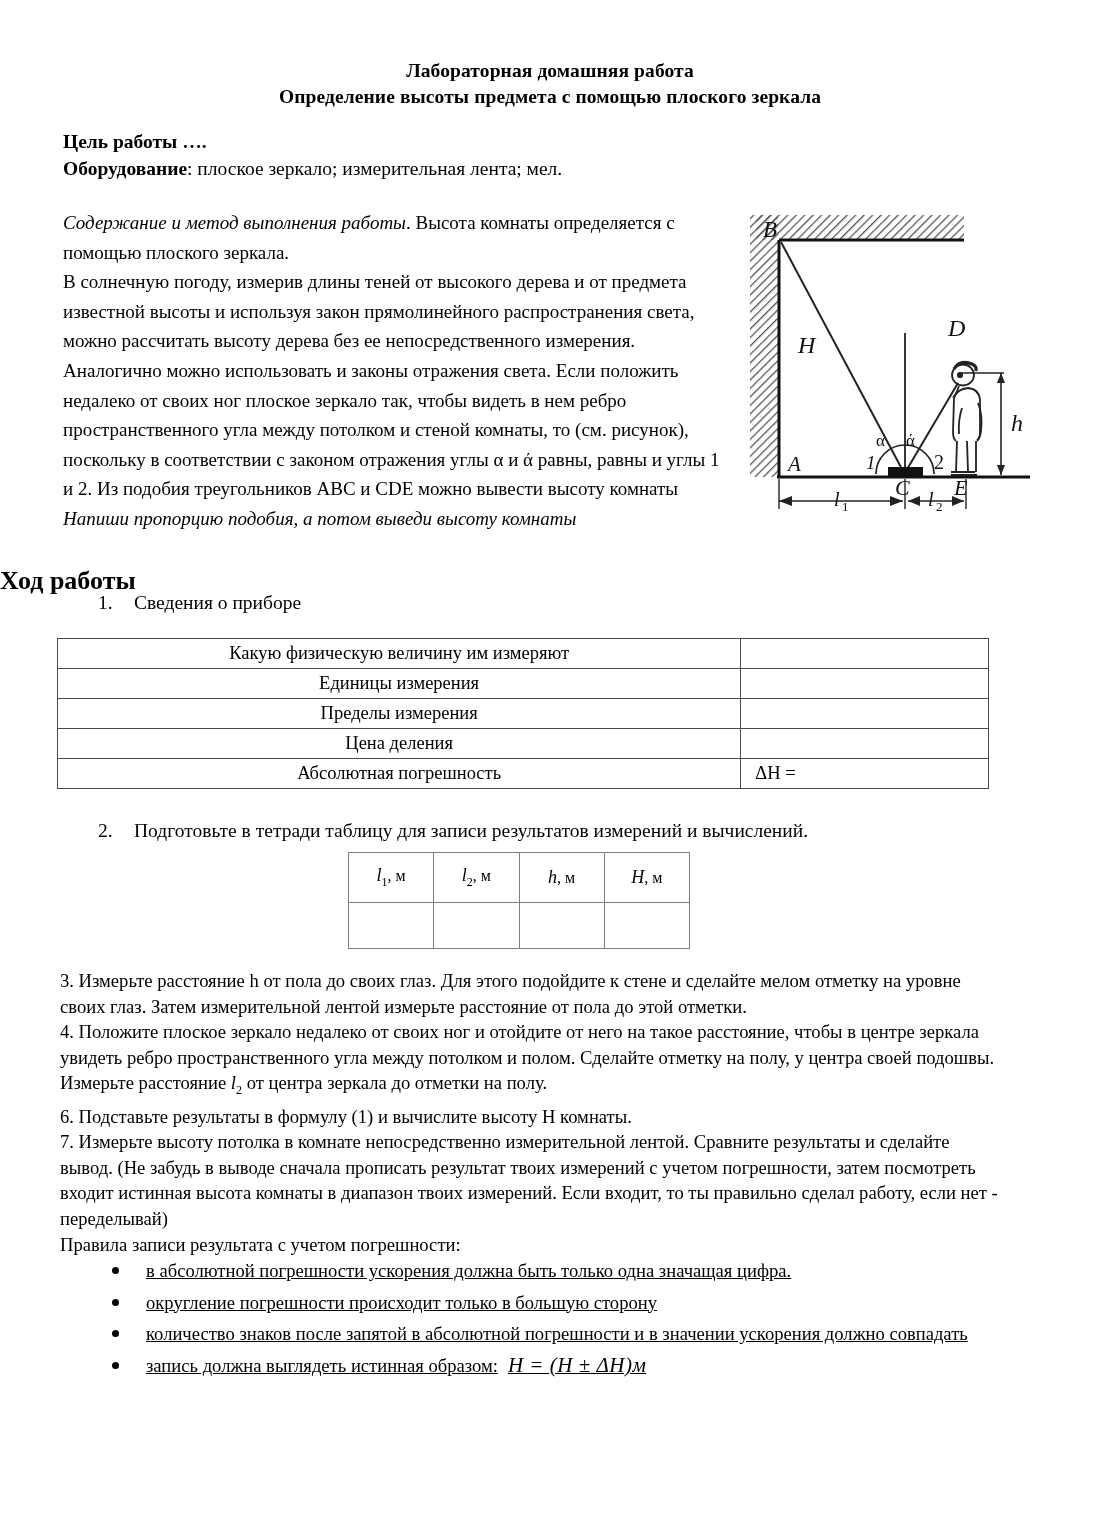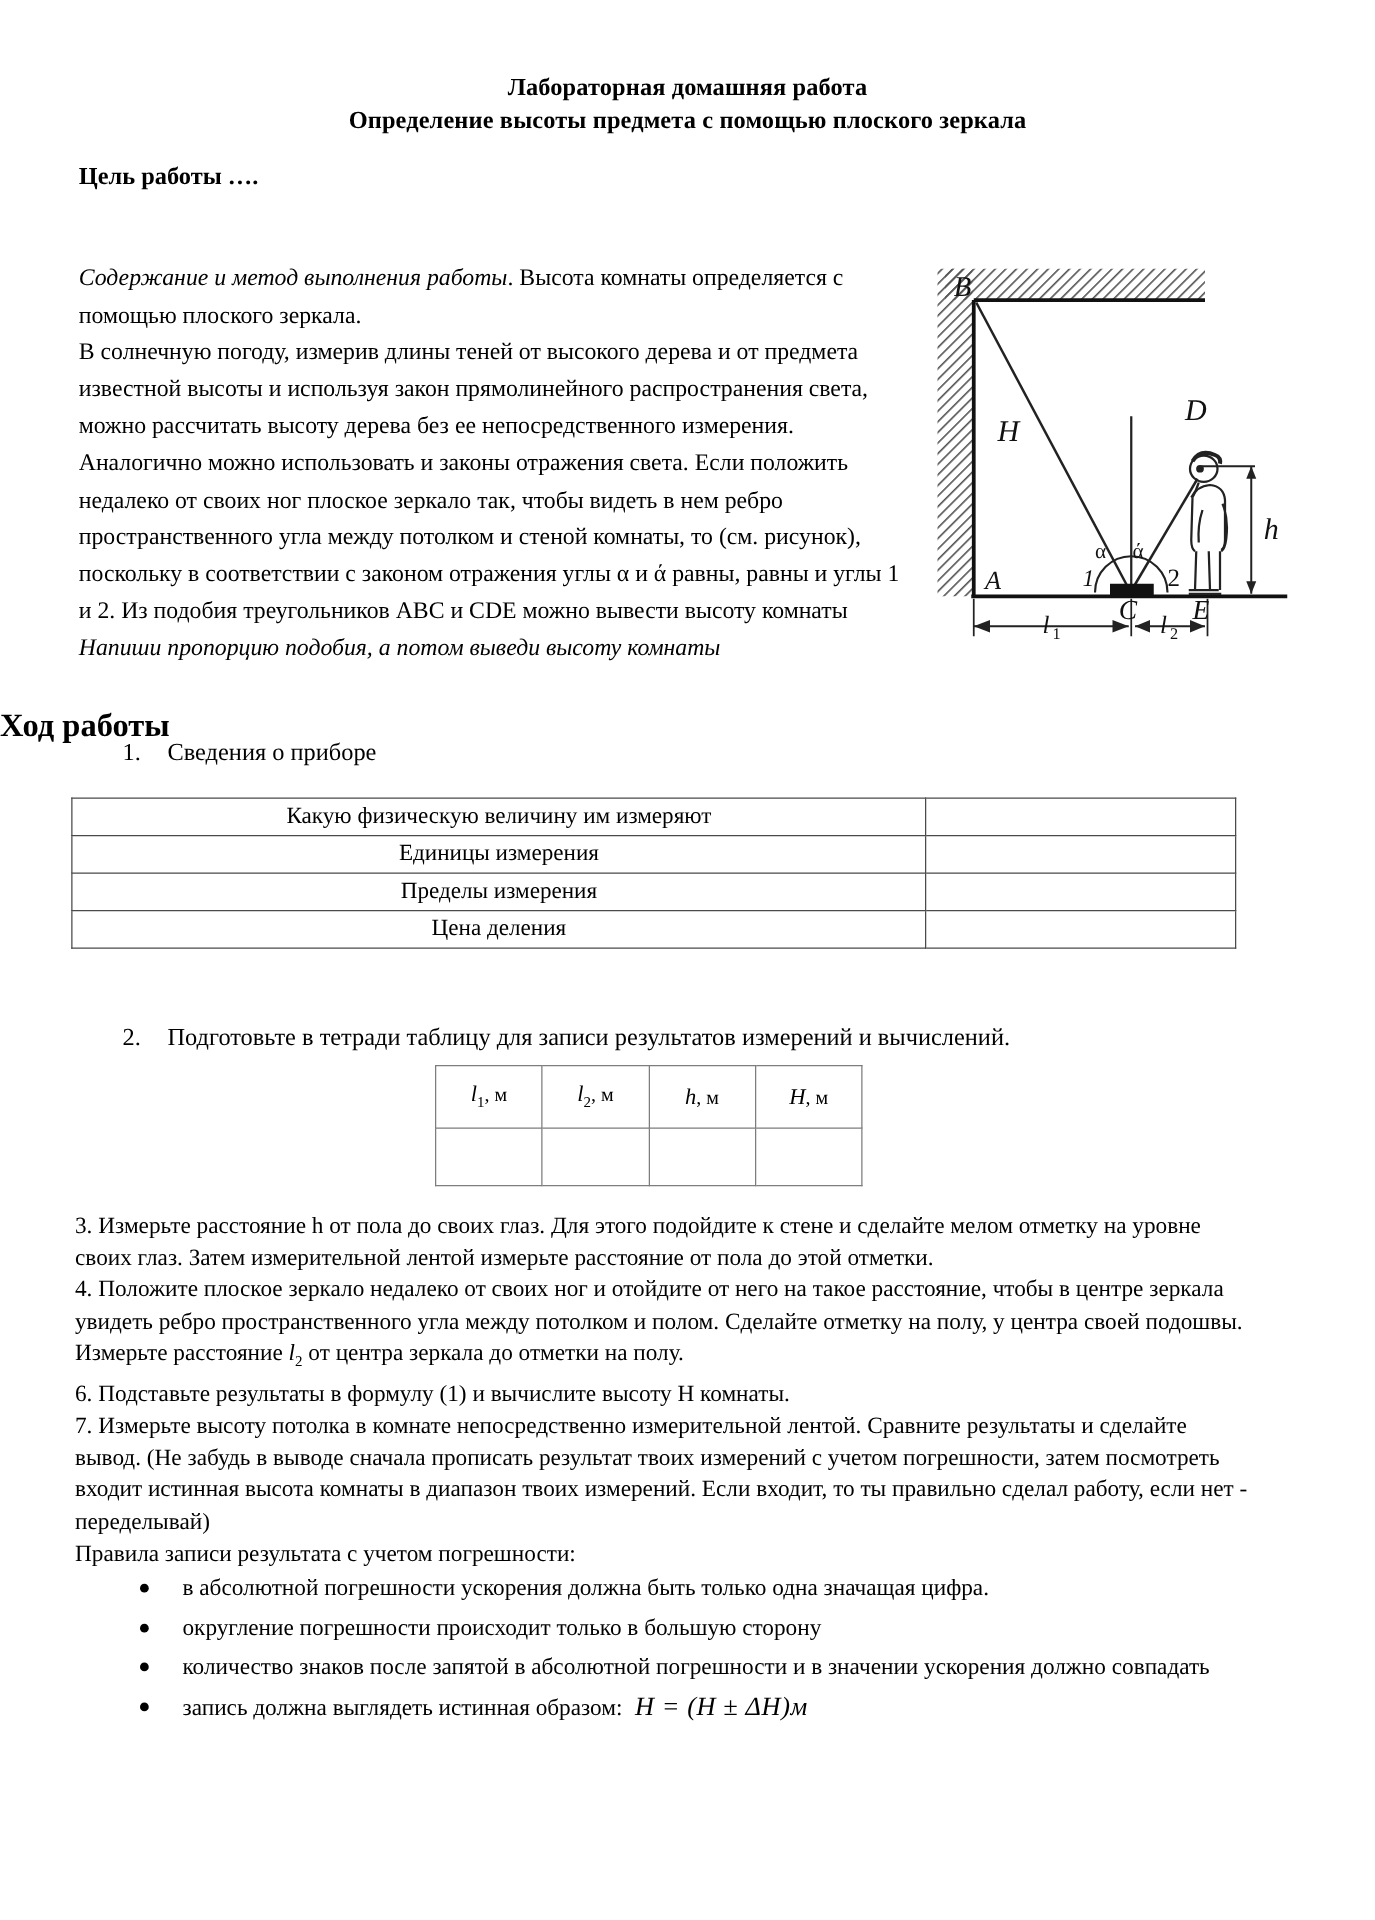--- a/index.html
+++ b/index.html
@@ -158,21 +158,21 @@
 
   
   .bullets {
     position: absolute;
     top: 1258px;
     left: 60px;
     width: 940px;
     font-size: 18.6px;
     line-height: 25.6px;
   }
-  .bullets ul { margin:0; padding-left: 52px; list-style: none; }
+  .bullets ul { margin:0; padding-left: 52px; list-style: none; text-decoration: underline; }
   .bullets li {
     position: relative;
     margin-bottom: 6px;
     padding-left: 34px;
   }
   .bullets li::before {
     content: "";
     position: absolute;
     left: 0;
     top: 9px;
@@ -194,20 +194,23 @@
 <div class="page">
 
   <div class="title-block">
     <div class="title-line">Лабораторная домашняя работа</div>
     <div class="title-line">Определение высоты предмета с помощью плоского зеркала</div>
   </div>
 
   <div class="goal-block">
     <div class="goal-line">
       <b>Цель работы ….</b>
+    </div>
+    <div class="goal-line">
+      <b>Оборудование</b><span>: плоское зеркало; измерительная лента; мел.</span>
     </div>
   </div>
 
   <div class="body-col">
     <p><span class="ital">Содержание и метод выполнения работы</span><span>. Высота комнаты определяется с помощью плоского зеркала.</span></p>
     <p>В солнечную погоду, измерив длины теней от высокого дерева и от предмета известной высоты и используя закон прямолинейного распространения света, можно рассчитать высоту дерева без ее непосредственного измерения. Аналогично можно использовать и законы отражения света. Если положить недалеко от своих ног плоское зеркало так, чтобы видеть в нем ребро пространственного угла между потолком и стеной комнаты, то (см. рисунок), поскольку в соответствии с законом отражения углы α и ά равны, равны и углы 1 и 2. Из подобия треугольников ABC и CDE можно вывести высоту комнаты</p>
     <p class="ital">Напиши пропорцию подобия, а потом выведи высоту комнаты</p>
   </div>
 
   <div class="figure">
@@ -311,20 +314,24 @@
         <td class="c2"></td>
       </tr>
       <tr>
         <td class="c1">Пределы измерения</td>
         <td class="c2"></td>
       </tr>
       <tr>
         <td class="c1">Цена деления</td>
         <td class="c2"></td>
       </tr>
+      <tr>
+        <td class="c1">Абсолютная погрешность</td>
+        <td class="c2 leftval">ΔH  =</td>
+      </tr>
     </tbody>
   </table>
 
   <div class="item2">
     <span class="num">2.</span><span>Подготовьте в тетради таблицу для записи результатов измерений и вычислений.</span>
   </div>
 
   <table class="results">
     <tbody>
       <tr class="hdr">

